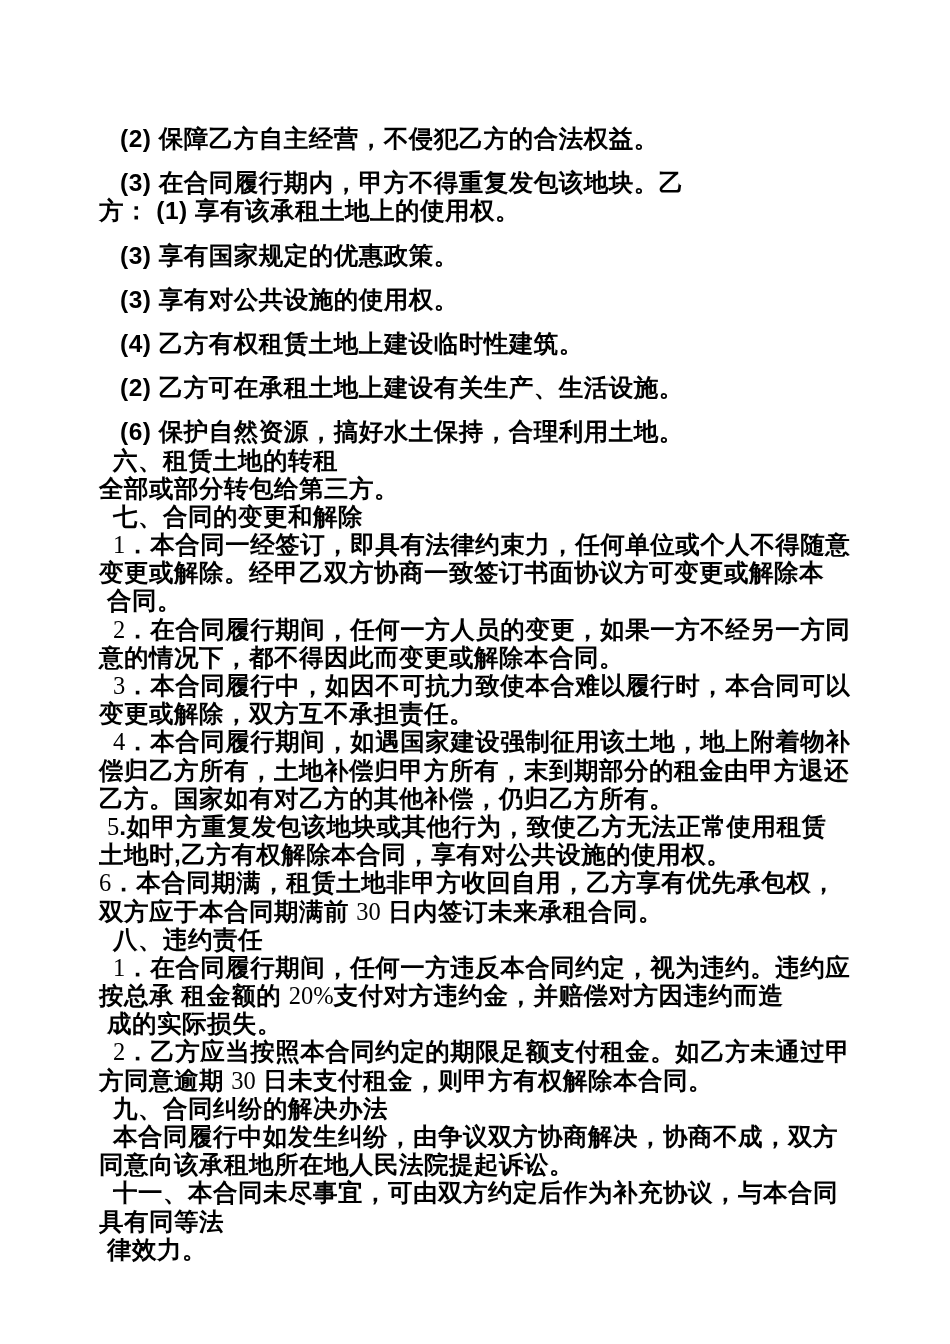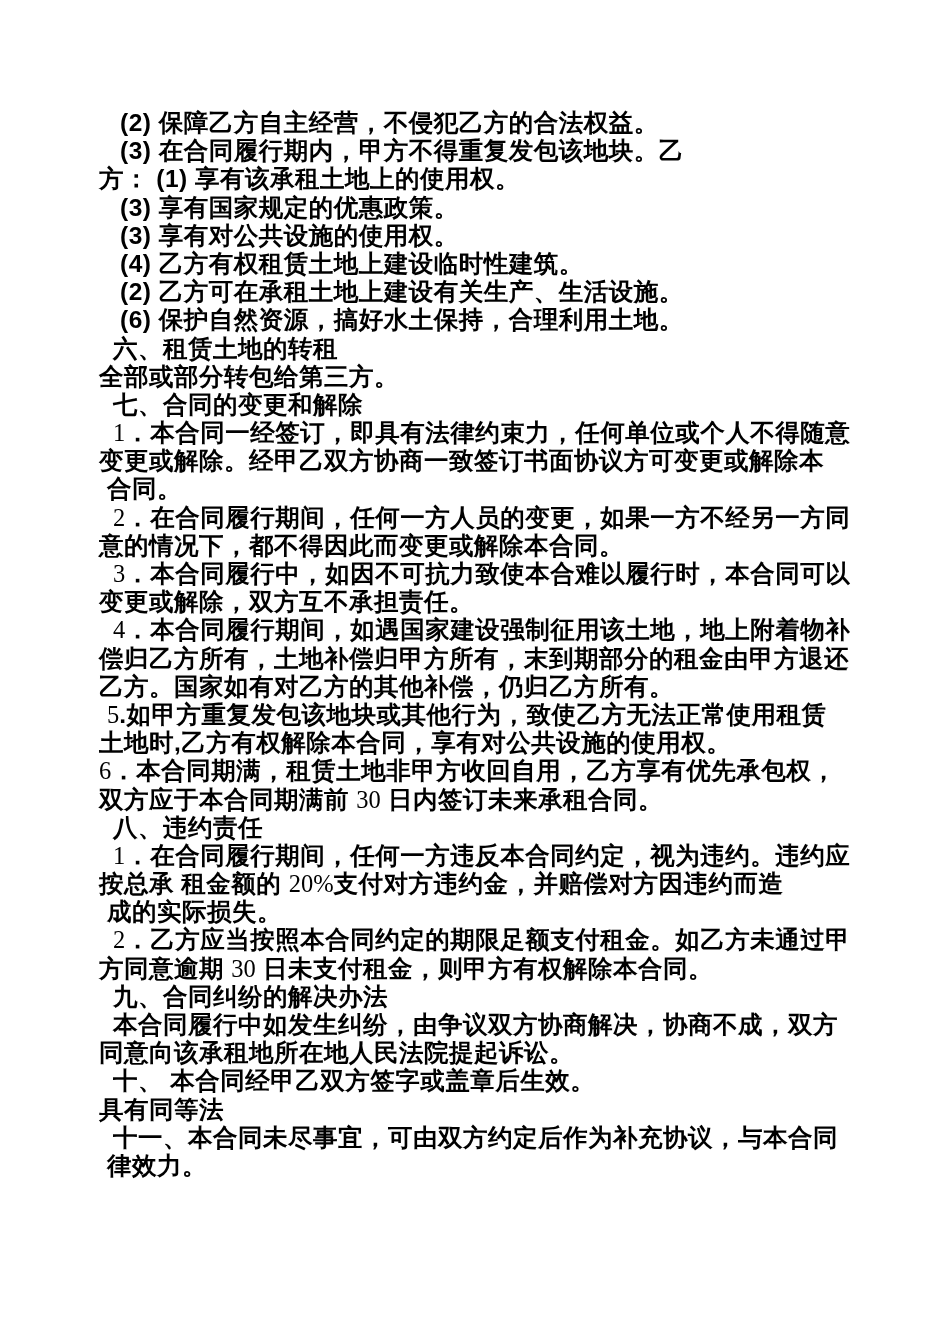--- a/index.html
+++ b/index.html
@@ -34,21 +34,21 @@
   }
   
   .num {
     font-family: "Liberation Serif", serif;
     font-weight: normal;
     letter-spacing: 0;
   }
   .indent-0 { padding-left: 0; }
   .indent-1 { padding-left: 8px; }
   .indent-2 { padding-left: 14px; }
-  .indent-3 { padding-left: 21px; }
+  .indent-3 { padding-left: 21px; margin-top: 16px; }
 </style>
 </head>
 <body>
 
 <div class="page">
   <div class="doc" id="doc">
       <div class="line indent-3">(2) 保障乙方自主经营，不侵犯乙方的合法权益。</div>
       <div class="line indent-3">(3) 在合同履行期内，甲方不得重复发包该地块。乙</div>
       <div class="line indent-0">方： (1) 享有该承租土地上的使用权。</div>
       <div class="line indent-3">(3) 享有国家规定的优惠政策。</div>
@@ -75,18 +75,17 @@
       <div class="line indent-0">双方应于本合同期满前 <span class="num">30</span> 日内签订未来承租合同。</div>
       <div class="line indent-2">八、违约责任</div>
       <div class="line indent-2"><span class="num">1</span>．在合同履行期间，任何一方违反本合同约定，视为违约。违约应</div>
       <div class="line indent-0">按总承 租金额的 <span class="num">20%</span>支付对方违约金，并赔偿对方因违约而造</div>
       <div class="line indent-1">成的实际损失。</div>
       <div class="line indent-2"><span class="num">2</span>．乙方应当按照本合同约定的期限足额支付租金。如乙方未通过甲</div>
       <div class="line indent-0">方同意逾期 <span class="num">30</span> 日未支付租金，则甲方有权解除本合同。</div>
       <div class="line indent-2">九、合同纠纷的解决办法</div>
       <div class="line indent-2">本合同履行中如发生纠纷，由争议双方协商解决，协商不成，双方</div>
       <div class="line indent-0">同意向该承租地所在地人民法院提起诉讼。</div>
-      <div class="line indent-2">十、 本合同经甲乙双方签字或盖章后生效。</div>
+      <div class="line indent-2">十一、本合同未尽事宜，可由双方约定后作为补充协议，与本合同</div>
       <div class="line indent-0">具有同等法</div>
-      <div class="line indent-2">十一、本合同未尽事宜，可由双方约定后作为补充协议，与本合同</div>
       <div class="line indent-1">律效力。</div>
     </div>
 </div>
 
 </body></html>

